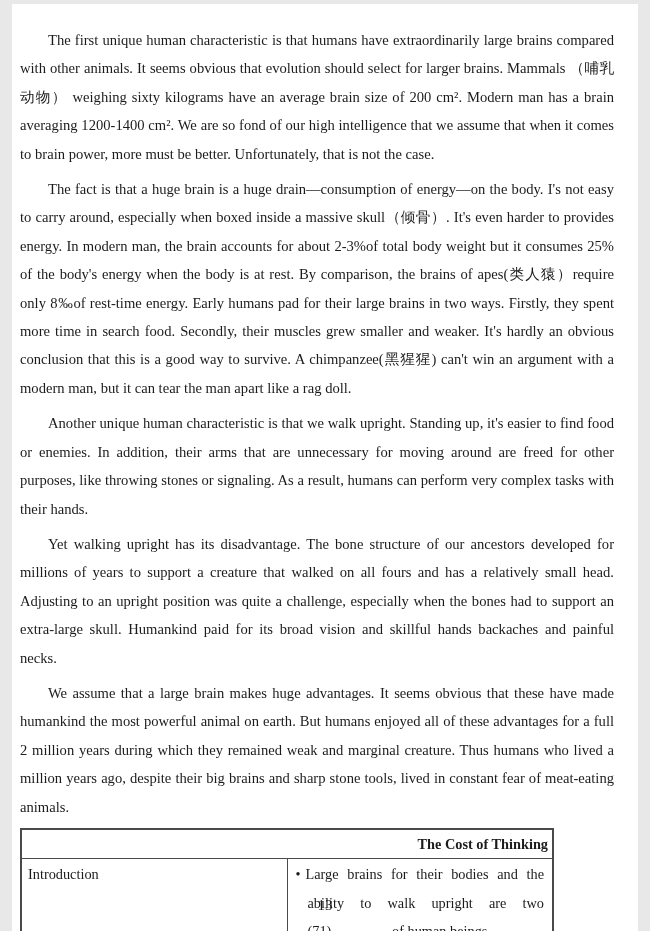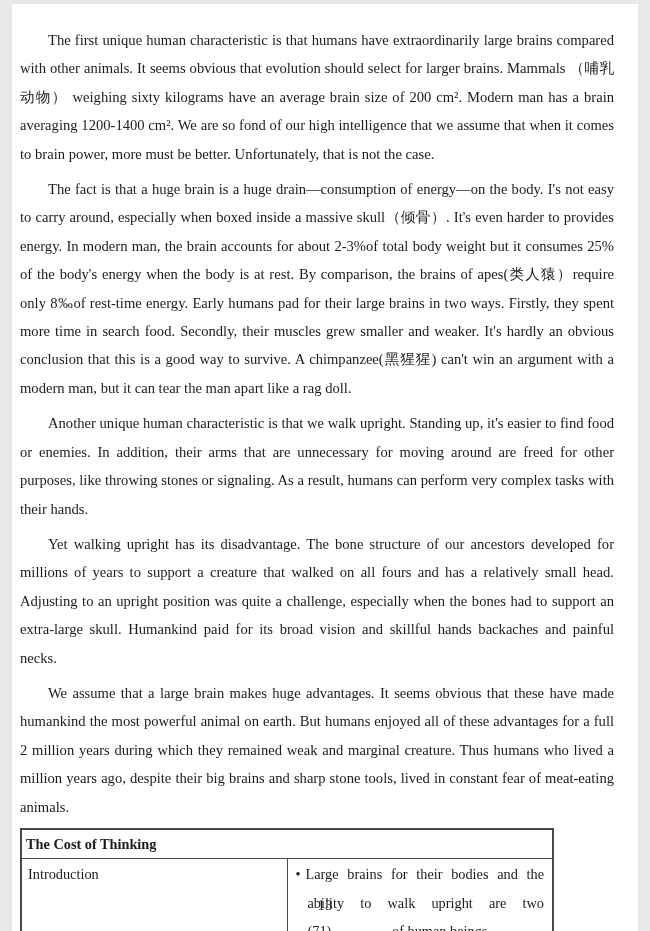--- a/index.html
+++ b/index.html
@@ -29,21 +29,21 @@
     margin-top: 0;
     font-size: 14.3px;
     line-height: 28.3px;
   }
   table.summary, table.summary td {
     border: 1px solid #4a4a4a;
   }
   table.summary { border-width: 2px; }
   td.title-cell {
     height: 27px;
-    text-align: left;
+    text-align: right;
     font-weight: bold;
     padding: 0 4px;
     vertical-align: middle;
   }
   td.label-cell {
     width: 144px;
     vertical-align: top;
     padding: 1px 6px 2px 6px;
   }
   td.points-cell {

